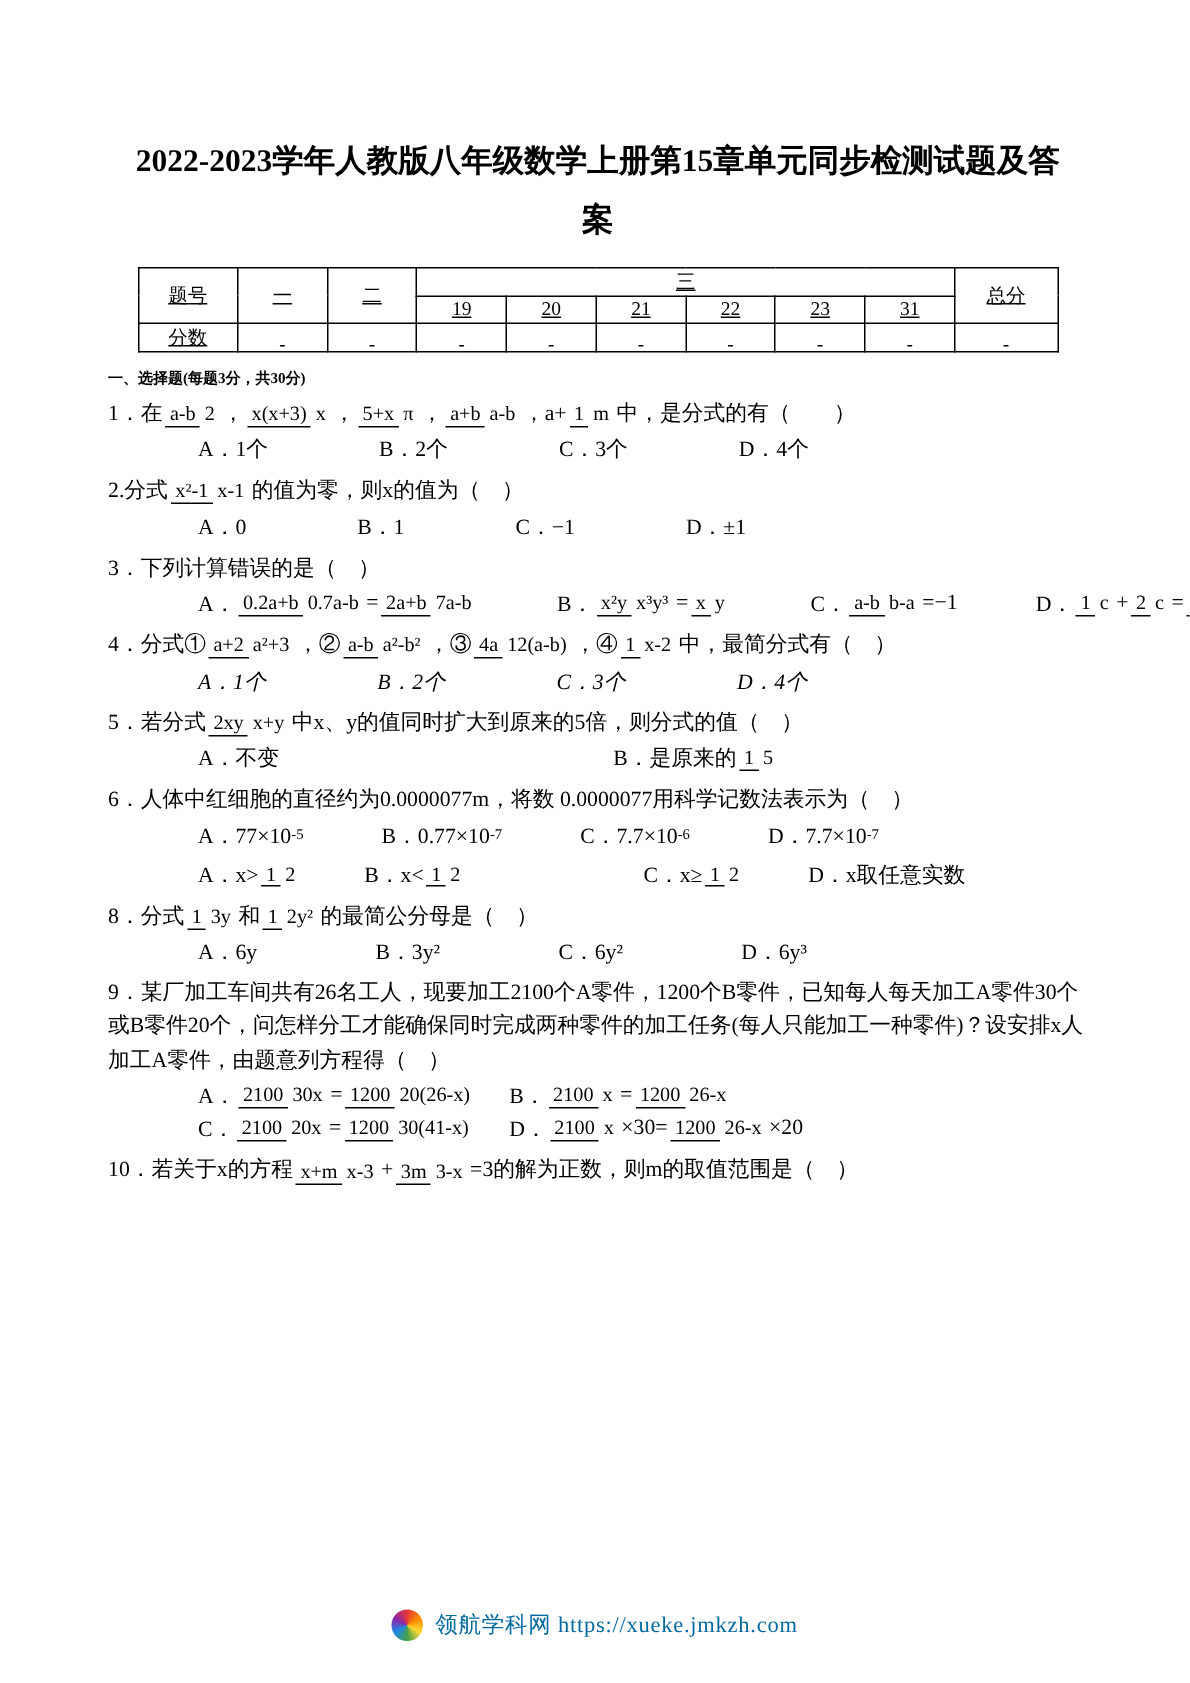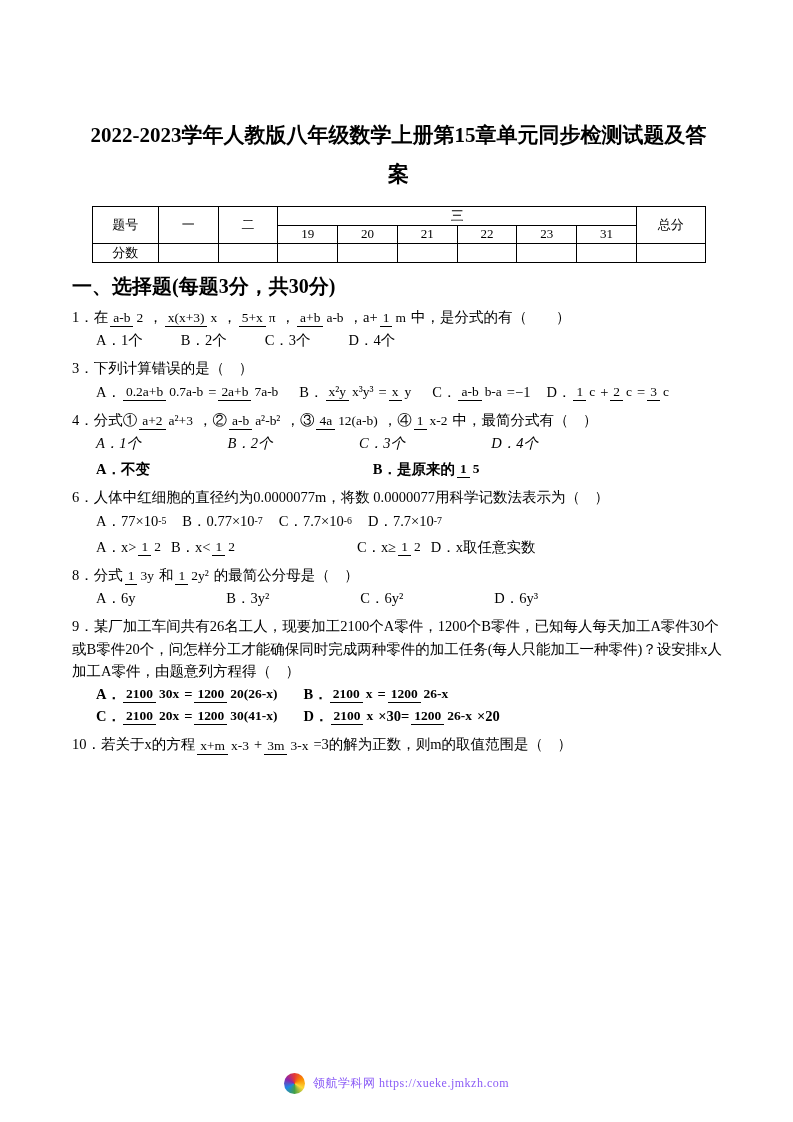--- a/index.html
+++ b/index.html
@@ -2,51 +2,51 @@
 <html><head>
 <meta charset="utf-8">
 <style>
   * { margin:0; padding:0; box-sizing:border-box; }
   html,body { background:#ffffff; }
   body {
     width:793px; height:1122px; position:relative; overflow:hidden;
     font-family:"Liberation Serif","DejaVu Serif",serif;
     color:#000; font-size:14.5px;
   }
-  .page { padding:116px 68px 0 72px; }
+  .page { padding:88px 68px 0 72px; }
 
   .title { text-align:center; font-weight:bold; font-size:21px; line-height:1.85; margin-bottom:12px; }
 
-  table.score { border-collapse:collapse; margin:4px auto 10px; width:614px; table-layout:fixed; }
+  table.score { border-collapse:collapse; margin:4px auto 10px; width:614px; table-layout:fixed;text-decoration:underline; }
   table.score td { border:1px solid #000; text-align:center; font-size:13px; height:18px; padding:0 2px; vertical-align:middle; }
 
-  .section-heading { font-weight:bold; font-size:20px; margin:4px 0 6px; }
+  .section-heading { font-weight:bold; font-size:10px; margin:4px 0 6px; }
 
   .question { margin:2px 0 7px; }
   .q-body { line-height:1.55; }
 
   .opt-row { display:flex; align-items:center; margin:3px 0 3px 24px; flex-wrap:nowrap; }
   .opt-row.inline { gap:38px; }
   .opt-row.tight  { gap:16px; }
   .opt-row.spread { width:442px; justify-content:space-between; }
   .opt-row.italic { font-style:italic; }
-  .opt-row.cols2  { display:grid; grid-template-columns:44% 56%; margin-right:0;font-weight:bold; }
+  .opt-row.cols2  { display:grid; grid-template-columns:44% 56%; margin-right:0; }
   .opt-row.cols2.narrow { grid-template-columns:33% 67%; }
   .opt-row.pairs  { gap:5px; }
   .opt-row.pairs .opt:nth-child(3) { margin-left:112px; }
-  .opt { display:inline-flex; align-items:center; white-space:nowrap; }
+  .opt { display:inline-flex; align-items:center; white-space:nowrap;margin-left:36px; }
 
   .frac { display:inline-flex; text-align:center; vertical-align:middle; margin:0 2px; line-height:1.18; font-size:0.93em; }
   .frac .num { border-bottom:1px solid #000; padding:0 3px; }
   .frac .den { padding:0 3px; }
 
   sup { font-size:0.68em; vertical-align:super; line-height:0; }
 
   .footer { position:absolute; left:0; bottom:28px; width:100%; display:flex; justify-content:center; align-items:center; gap:8px; }
-  .footer .site-text { color:#8b5cf6; font-size:12px; letter-spacing:0.5px; }
+  .footer .site-text { color:#0369a1; font-size:15px; letter-spacing:0.5px; }
   .logo { width:21px; height:21px; border-radius:50%; flex:0 0 auto;
           background: conic-gradient(#e53935,#fb8c00,#fdd835,#43a047,#1e88e5,#8e24aa,#e53935); }
 </style>
 </head>
 <body>
 
 <div class="page">
 
   <div class="title">
     <div>2022-2023学年人教版八年级数学上册第15章单元同步检测试题及答</div>
@@ -118,20 +118,32 @@
             <span class="den">m</span>
           </span>中，是分式的有（　　）</div>
         <div class="opt-row inline">
           <span class="opt">A．1个</span>
           <span class="opt">B．2个</span>
           <span class="opt">C．3个</span>
           <span class="opt">D．4个</span>
         </div>
       </div>
       <div class="question">
+        <div class="q-body">2.分式<span class="frac">
+            <span class="num">x²-1</span>
+            <span class="den">x-1</span>
+          </span>的值为零，则x的值为（　）</div>
+        <div class="opt-row inline">
+          <span class="opt">A．0</span>
+          <span class="opt">B．1</span>
+          <span class="opt">C．−1</span>
+          <span class="opt">D．±1</span>
+        </div>
+      </div>
+      <div class="question">
         <div class="q-body">3．下列计算错误的是（　）</div>
         <div class="opt-row tight">
           <span class="opt">A．<span class="frac">
               <span class="num">0.2a+b</span>
               <span class="den">0.7a-b</span>
             </span>=<span class="frac">
               <span class="num">2a+b</span>
               <span class="den">7a-b</span>
             </span></span>
           <span class="opt">B．<span class="frac">
@@ -172,20 +184,24 @@
             <span class="den">x-2</span>
           </span>中，最简分式有（　）</div>
         <div class="opt-row spread italic">
           <span class="opt">A．1个</span>
           <span class="opt">B．2个</span>
           <span class="opt">C．3个</span>
           <span class="opt">D．4个</span>
         </div>
       </div>
       <div class="question">
+        <div class="q-body">5．若分式<span class="frac">
+            <span class="num">2xy</span>
+            <span class="den">x+y</span>
+          </span>中x、y的值同时扩大到原来的5倍，则分式的值（　）</div>
         <div class="opt-row cols2">
           <span class="opt">A．不变</span>
           <span class="opt">B．是原来的<span class="frac">
               <span class="num">1</span>
               <span class="den">5</span>
             </span></span>
         </div>
       </div>
       <div class="question">
         <div class="q-body">6．人体中红细胞的直径约为0.0000077m，将数 0.0000077用科学记数法表示为（　）</div>

